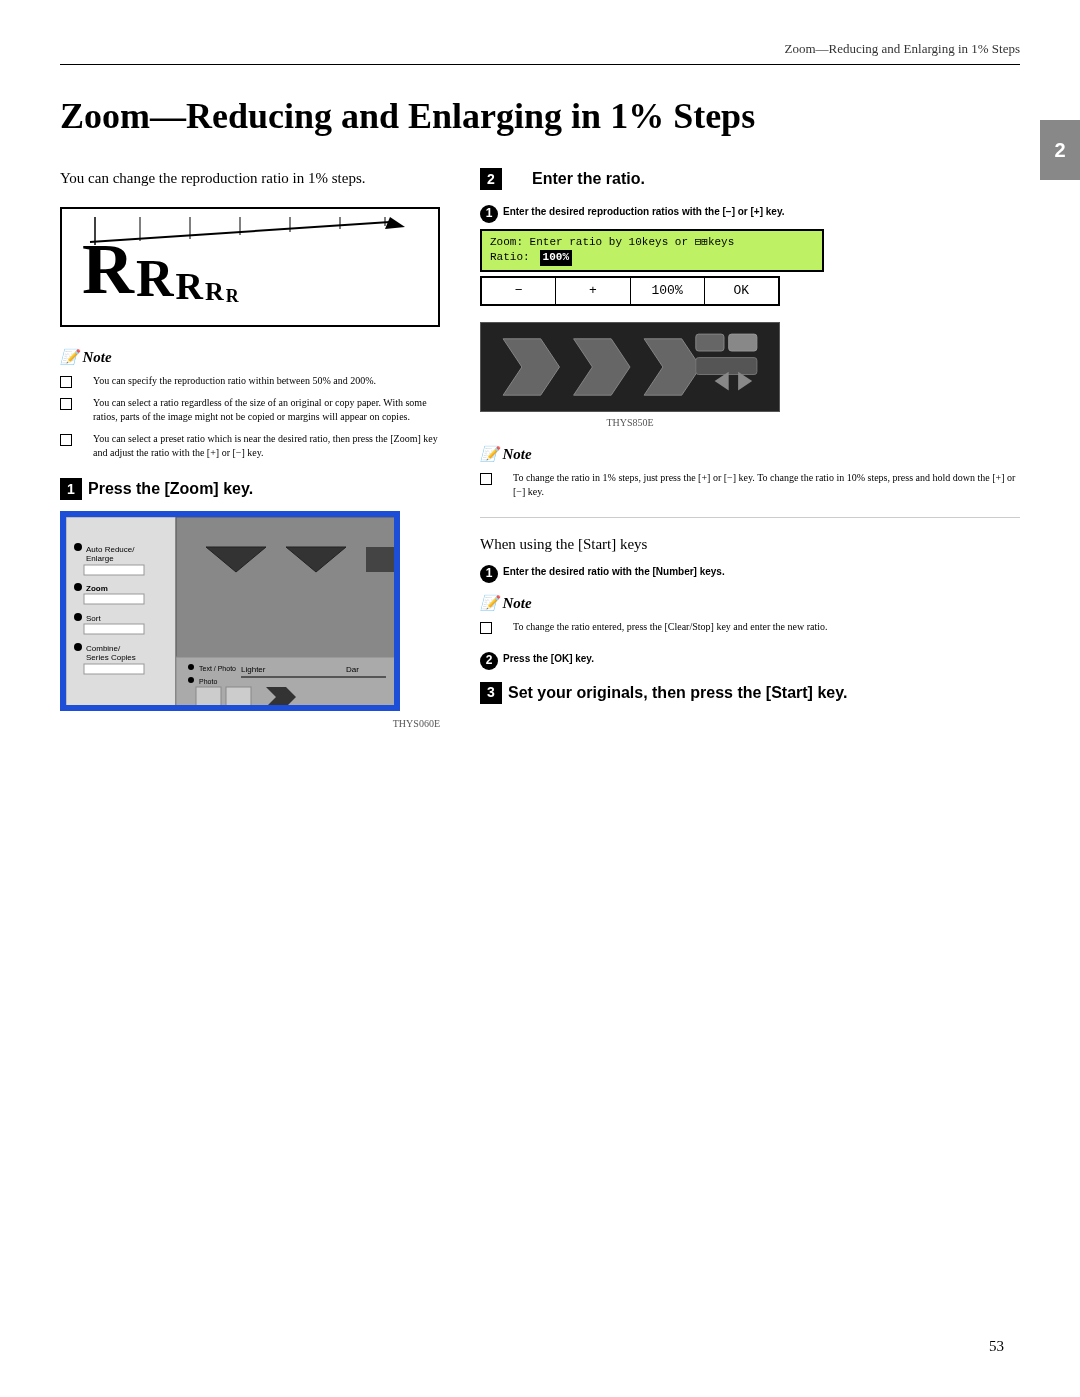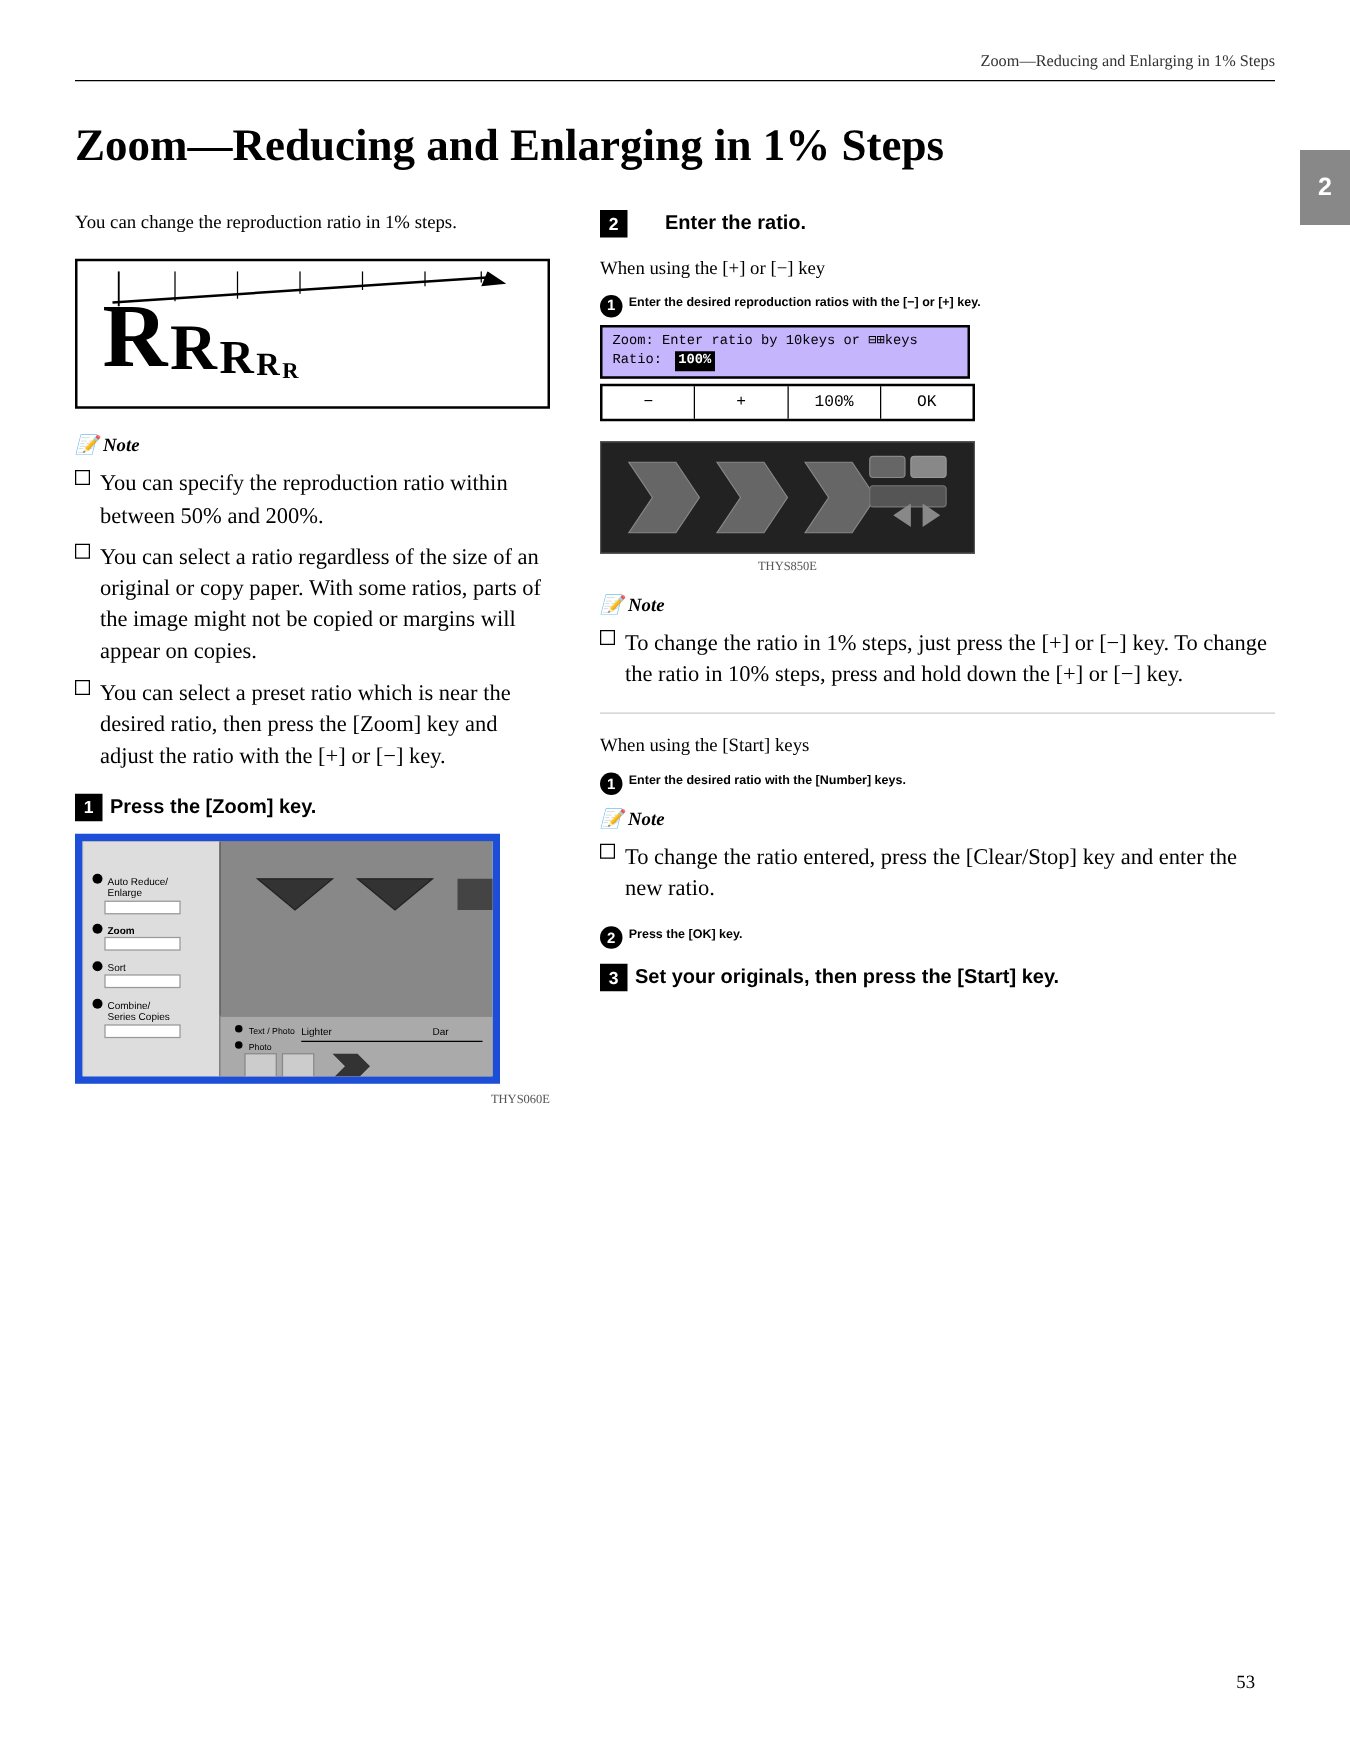--- a/index.html
+++ b/index.html
@@ -108,23 +108,23 @@
     .note-title {
       font-style: italic;
       font-weight: bold;
       font-size: 15px;
       margin-bottom: 6px;
     }
 
     .note-item {
       display: flex;
       align-items: flex-start;
-      gap: 8px;
+      gap: 21px;
       margin-bottom: 8px;
-      font-size: 18px;
+      font-size: 10px;
     }
 
     .note-item .checkbox {
       width: 12px;
       height: 12px;
       border: 1px solid #000;
       flex-shrink: 0;
       margin-top: 2px;
     }
 
@@ -215,26 +215,26 @@
 
     .substep-label {
       font-size: 10px;
       font-weight: bold;
       font-family: Arial, sans-serif;
     }
 
     
     .lcd-display {
       border: 2px solid #000;
-      background: #c4b5fd;
+      background: #bef264;
       padding: 4px 8px;
       font-family: 'Courier New', monospace;
       font-size: 12px;
       margin-bottom: 4px;
-      width: 296px;
+      width: 344px;
     }
 
     .lcd-row {
       display: flex;
       gap: 10px;
       align-items: center;
       font-size: 11px;
     }
 
     .lcd-ratio-highlight {
@@ -431,21 +431,20 @@
 
     </div>
 
     <div class="right-col">
 
       <div class="step-header" style="margin-bottom:14px;">
         <div class="step-num-box">2</div>
         <span class="step-label" style="font-size:16px;margin-left:24px;">Enter the ratio.</span>
       </div>
 
-      <p class="when-using">When using the [+] or [−] key</p>
 
       <div class="substep">
         <div class="substep-header">
           <div class="circle-num">1</div>
           <span class="substep-label">Enter the desired reproduction ratios with the [−] or [+] key.</span>
         </div>
 
         <div class="lcd-display">
           <div class="lcd-row">
             <span>Zoom:  Enter ratio by 10keys or ⊟⊞keys</span>

